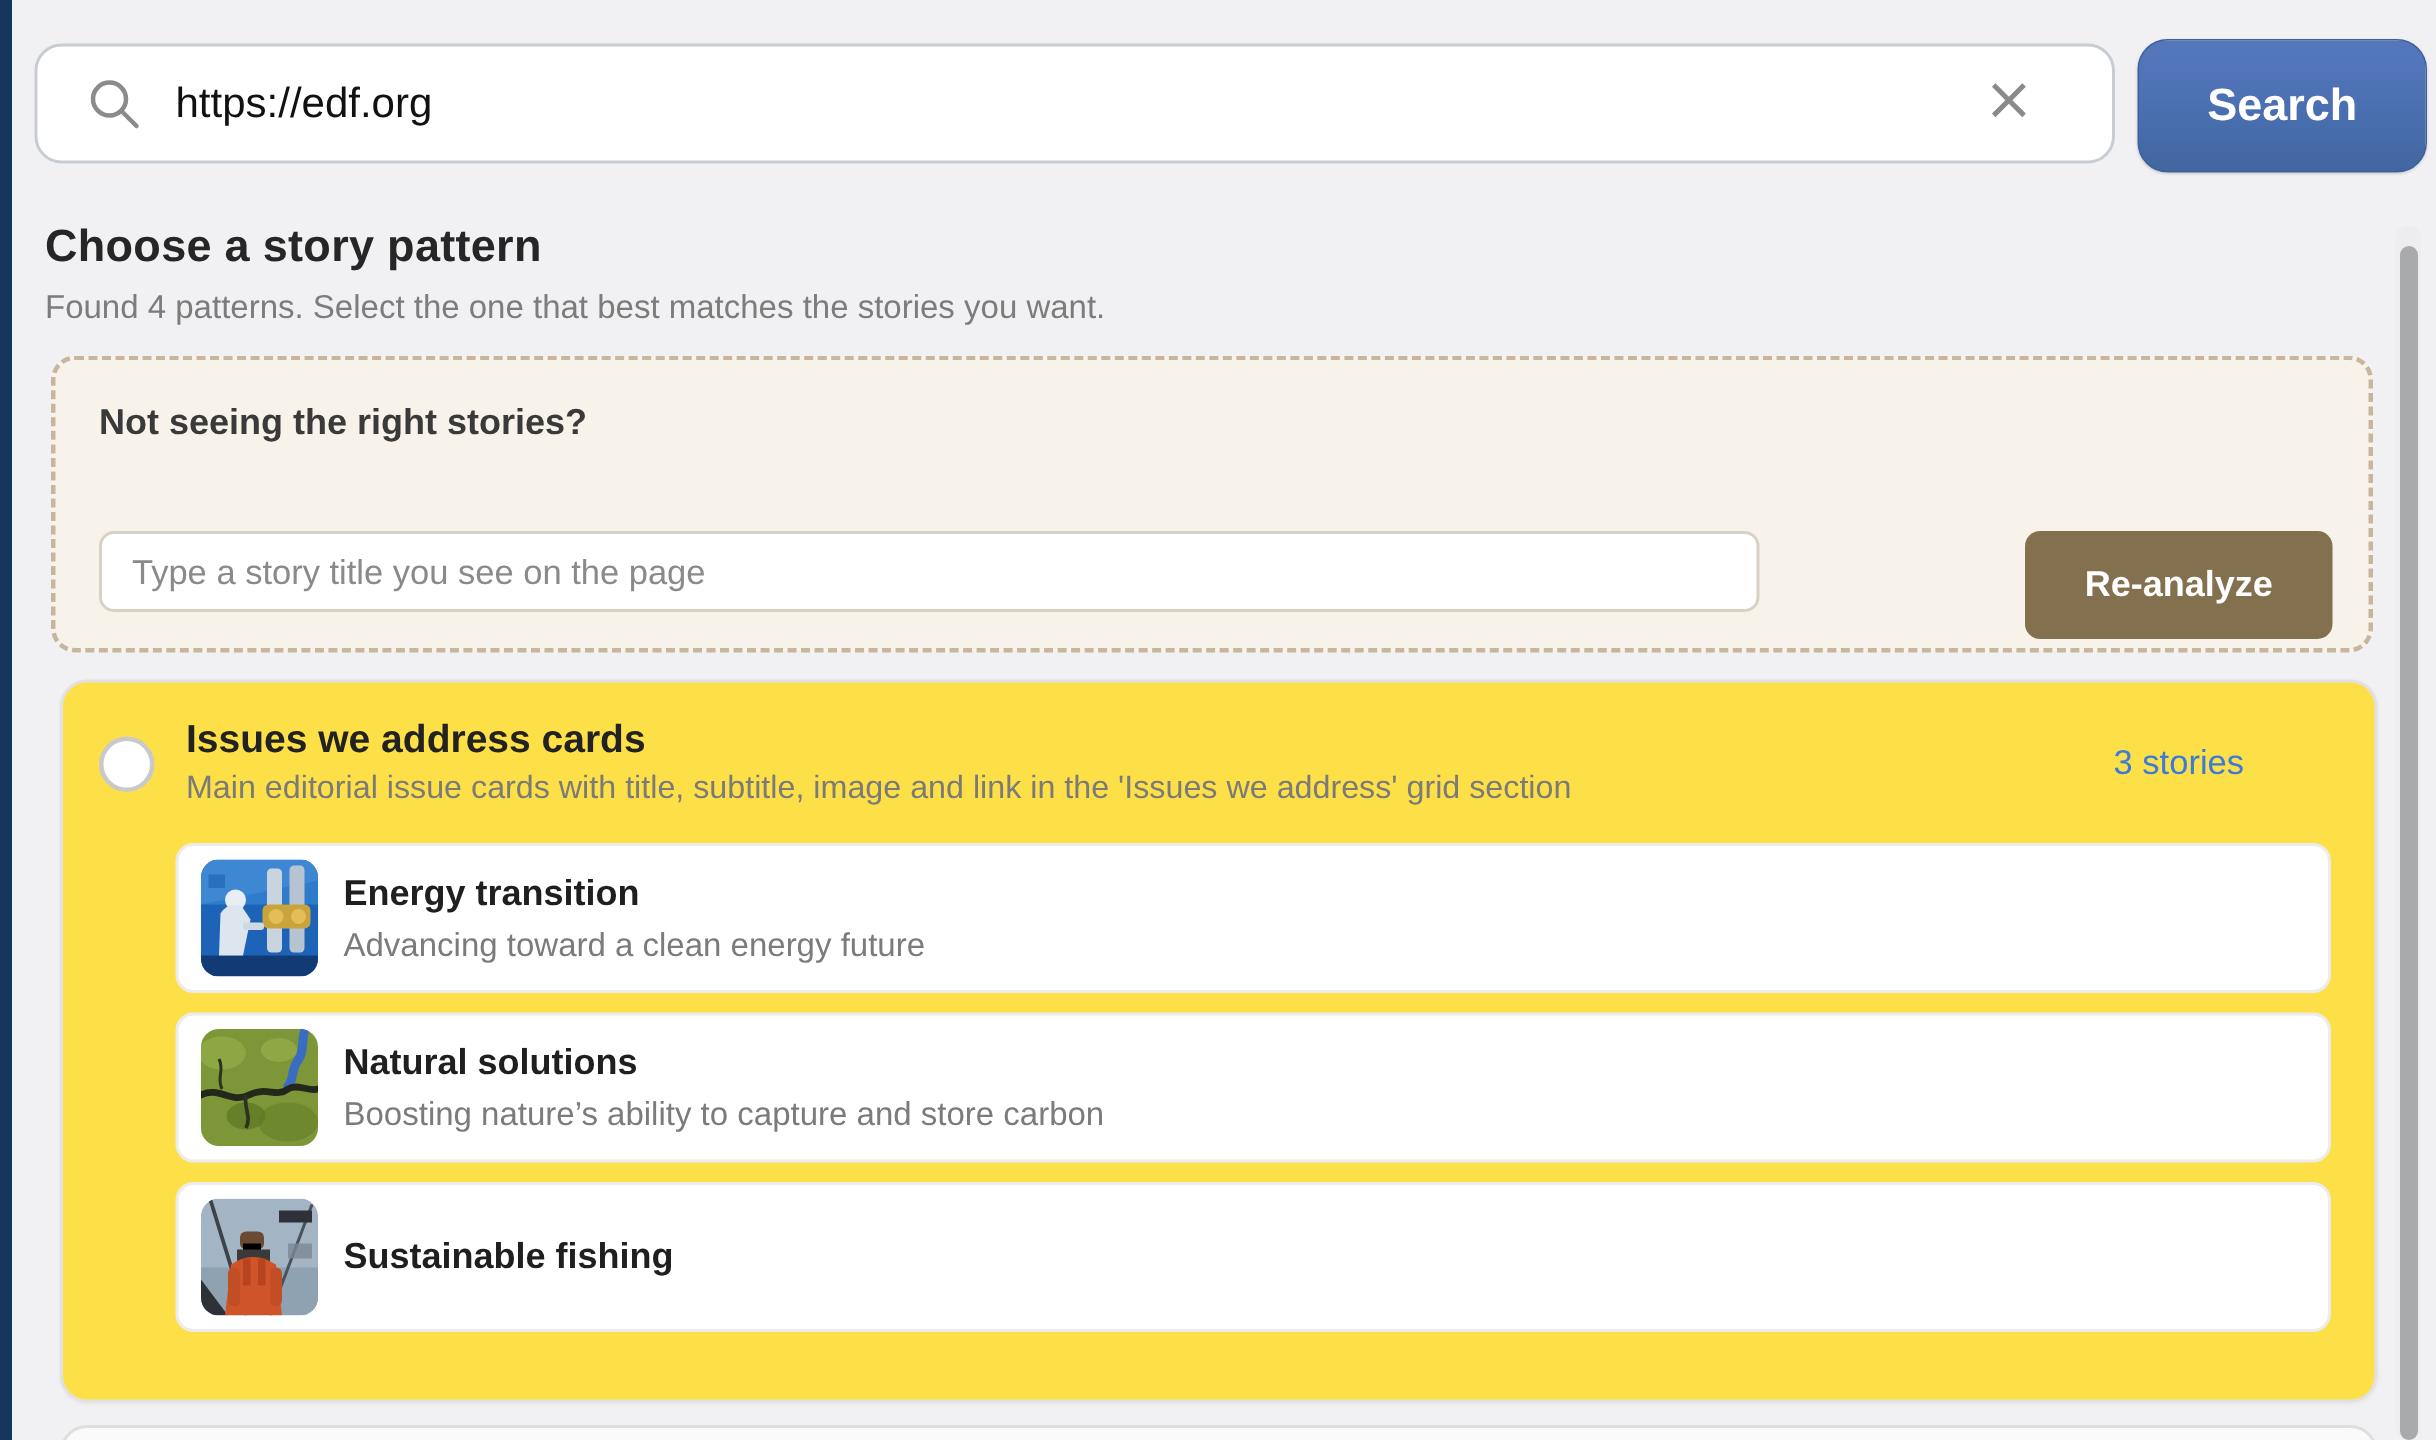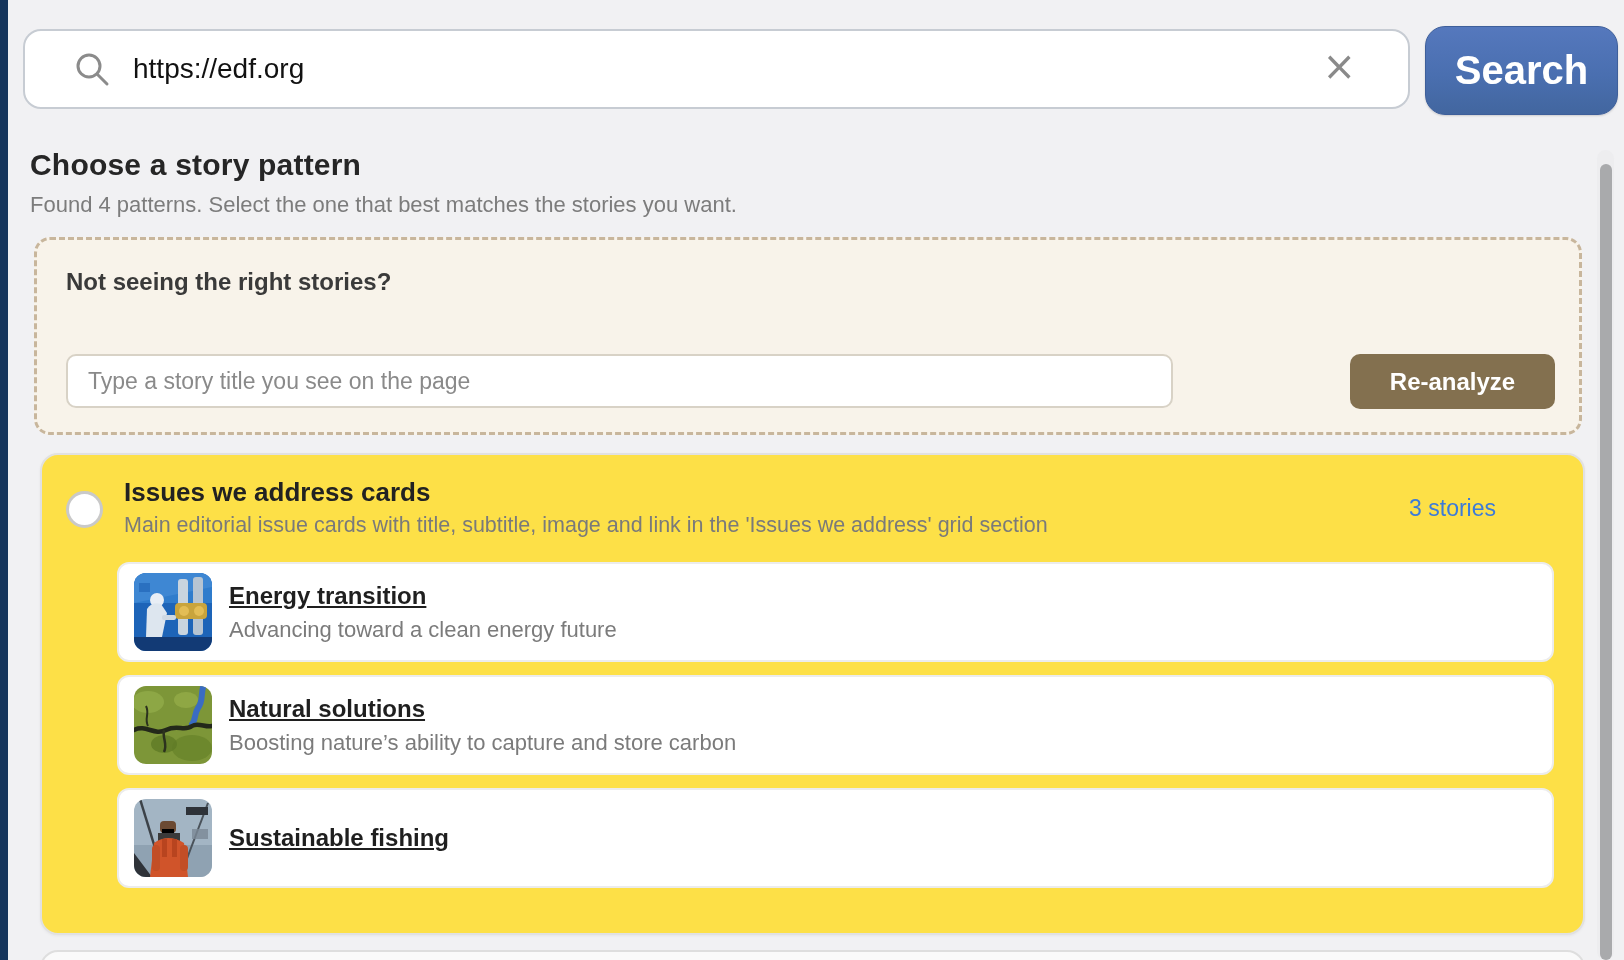--- a/index.html
+++ b/index.html
@@ -12,37 +12,37 @@
     color:#262626;
   }
   .accent-bar {
     position:absolute; left:0; top:0; width:8px; height:960px;
     background:#16365c;
   }
   
   .search-wrap {
     position:absolute; left:23px; top:29px; width:1387px; height:80px;
     background:#ffffff; border:2.5px solid #c7ccd3; border-radius:18px;
-    display:flex; align-items:center; padding:0 24px 0 48px;
+    display:flex; align-items:center; padding:0 24px 0 32px;
   }
   .search-icon { width:38px; height:38px; flex:none; margin-right:22px; }
   .search-input {
     flex:1; border:none; outline:none; font-size:28px; color:#111;
     font-family:"Liberation Sans", sans-serif; background:transparent;
   }
   .clear-btn {
     flex:none; border:none; background:transparent; cursor:pointer;
     font-size:40px; line-height:1; color:#8a8a8a; padding:0 28px 6px 10px;
     font-family:"DejaVu Sans", sans-serif;
   }
   .search-btn {
     position:absolute; left:1425px; top:26px; width:193px; height:89px;
     border:1px solid #3e5f9a; border-radius:20px;
     background:linear-gradient(180deg,#5578bd 0%,#4a6fb0 55%,#42669f 100%);
-    color:#fff; font-size:40px; font-weight:700; cursor:pointer;
+    color:#fff; font-size:30px; font-weight:700; cursor:pointer;
     font-family:"Liberation Sans", sans-serif;
     box-shadow:0 1px 2px rgba(0,0,0,0.15);
   }
   
   .page-title {
     position:absolute; left:30px; top:148px;
     font-size:30px; font-weight:700; color:#262626; letter-spacing:0.2px;
   }
   .page-subtitle {
     position:absolute; left:30px; top:192px;
@@ -62,21 +62,21 @@
     font-size:22px; color:#8a8a8a;
   }
   .refine-input {
     position:absolute; left:29px; top:114px; width:1107px; height:54px;
     border:2px solid #d8d2c6; border-radius:10px; background:#fff;
     font-size:23px; color:#333; padding:0 20px;
     font-family:"Liberation Sans", sans-serif; outline:none;
   }
   .refine-input::placeholder { color:#8a8a8a; opacity:1; }
   .reanalyze-btn {
-    position:absolute; left:1313px; top:114px; width:205px; height:55px;
+    position:absolute; left:1313px; top:114px; width:205px; height:72px;
     border:none; border-radius:10px; background:#83704f;
     color:#fff; font-size:24px; font-weight:700; cursor:pointer;
     font-family:"Liberation Sans", sans-serif;
   }
   
   .pattern-card {
     position:absolute; left:40px; top:453px; width:1545px; height:482px;
     background:#fde047; border:2px solid #e1e1e1; border-radius:18px;
     box-shadow:0 1px 3px rgba(0,0,0,0.05);
   }
@@ -105,21 +105,21 @@
     height:100px; background:#fff; border:2px solid #ececec;
     border-radius:12px; display:flex; align-items:center;
     padding-left:15px; cursor:pointer;
   }
   .story-thumb {
     width:78px; height:78px; border-radius:12px; overflow:hidden; flex:none;
     display:block;
   }
   .story-thumb svg { display:block; width:78px; height:78px; }
   .story-text { margin-left:17px; }
-  .story-title { font-size:24px; font-weight:600; color:#1f1f1f;text-decoration:underline; }
+  .story-title { font-size:24px; font-weight:600; color:#1f1f1f; }
   .story-sub { font-size:22px; color:#7b7b7b; margin-top:7px; }
   
   .next-card {
     position:absolute; left:40px; top:950px; width:1545px; height:40px;
     background:#fafafa; border:2px solid #dedede; border-radius:18px;
   }
   
   .scroll-track {
     position:absolute; left:1597px; top:150px; width:17px; height:810px;
     background:#ededef; border-radius:9px;

